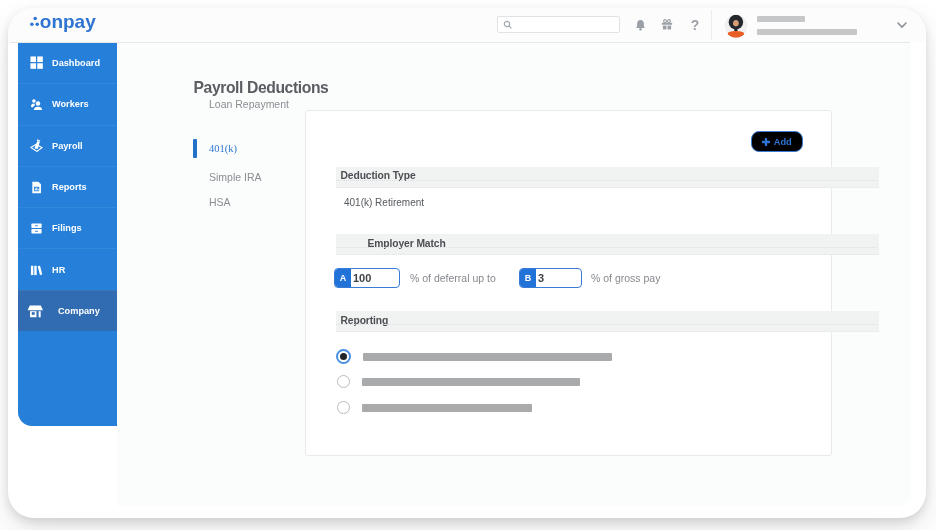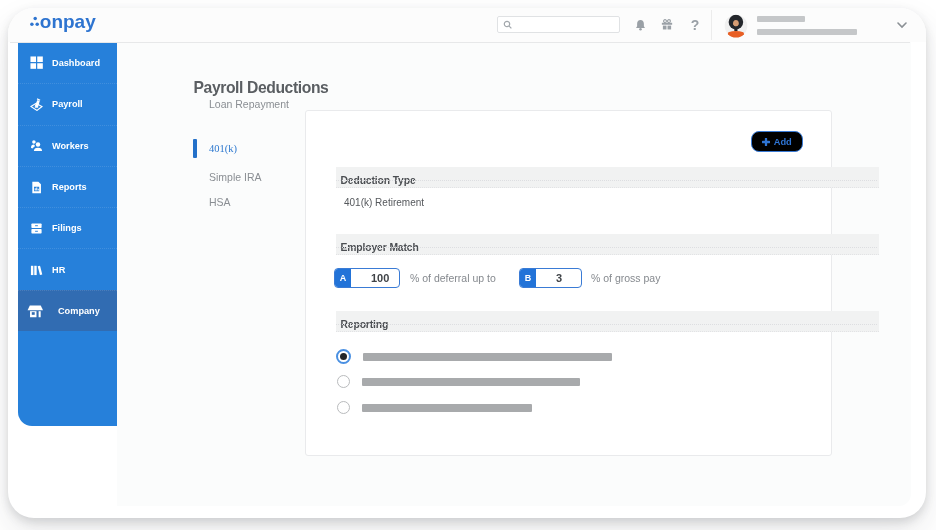--- a/index.html
+++ b/index.html
@@ -31,27 +31,27 @@
   .content { position:absolute; left:109px; top:34px; width:793.5px; height:464px; background:#fbfcfc; border-radius:0 0 12px 0; }
   .pagetitle { position:absolute; left:76.5px; top:36.5px; font-size:15.7px; font-weight:bold; letter-spacing:-0.4px; color:#5a5e62; }
   .submenu { position:absolute; left:92px; top:0; font-size:10.5px; color:#8a8e93; }
   .sub { position:absolute; white-space:nowrap; }
   .sub.sel { color:#2d78cf; }
   .selbar { position:absolute; left:76px; top:88px; width:4px; height:19px; background:#2471c9; border-radius:1px; }
 
   .card { position:absolute; left:188px; top:68px; width:527px; height:346px; background:#ffffff; border:1px solid #e9eaec; border-radius:3px; }
   .addbtn { position:absolute; left:445px; top:20px; width:52px; height:21px; border:1px solid #3a7bd5; border-radius:8px; background:#000000;
             color:#2e74d4; font-size:9.3px; font-weight:bold; display:flex; align-items:center; justify-content:center; }
-  .secbar { position:absolute; left:30px; width:543px; height:21px; background:#f1f2f2; display:flex; align-items:flex-end; border-bottom:1px dotted #e2e3e5; }
+  .secbar { position:absolute; left:30px; width:543px; height:21px; background:#f1f2f2; display:flex; align-items:center; border-bottom:1px dotted #e2e3e5; }
   .secbar::after { content:""; position:absolute; left:0; right:2px; top:13px; border-top:1px dotted #dddee1; }
   .secbar span { font-size:10.3px; font-weight:bold; letter-spacing:-0.1px; color:#4b4e52; margin-left:4.5px; position:relative; top:-1px; }
   .rowtext { position:absolute; left:38px; font-size:10px; color:#55585c; }
   .igroup { position:absolute; height:20px; border:1.4px solid #3a7bd5; border-radius:4px; background:#fff; display:flex; overflow:hidden; }
   .ibadge { width:16px; background:#2273d8; color:#fff; font-size:9px; font-weight:bold; display:flex; align-items:center; justify-content:center; }
-  .ival { flex:1; display:flex; align-items:center; font-size:11px; font-weight:bold; color:#3f4347; padding-left:20px; }
+  .ival { flex:1; display:flex; align-items:center; font-size:11px; font-weight:bold; color:#3f4347; padding-left:2px; }
   .ilabel { position:absolute; font-size:10.5px; color:#85898e; }
   .radio { position:absolute; width:13px; height:13px; border:1.5px solid #b9bbbd; border-radius:50%; background:#fff; }
   .radio.sel { width:15px; height:15px; border:2px solid #4a90e2; }
   .radio.sel::after { content:""; position:absolute; left:2px; top:2px; width:7px; height:7px; background:#222528; border-radius:50%; }
   .gbar { position:absolute; height:8.5px; background:#a8aaac; border-radius:1px; }
 </style>
 </head>
 <body>
 <div class="frame">
 
@@ -117,35 +117,35 @@
         <svg class="sicon" viewBox="0 0 14 14">
           <rect x="0.5" y="0.5" width="6" height="6" fill="#fff"></rect>
           <rect x="7.8" y="0.5" width="6" height="6" fill="#fff"></rect>
           <rect x="0.5" y="7.8" width="6" height="6" fill="#fff"></rect>
           <rect x="7.8" y="7.8" width="6" height="6" fill="#fff"></rect>
         </svg>
         <span class="stext">Dashboard</span>
       </div>
     <div class="sitem">
         <svg class="sicon" viewBox="0 0 14 14">
+          <circle cx="4.2" cy="3.2" r="1.9" fill="#fff"></circle>
+          <path d="M1 9.5 Q1.2 6 4.2 6 L5.5 7.5 L2.5 10.2 Z" fill="#fff"></path>
+          <circle cx="8.6" cy="6" r="2.4" fill="#fff"></circle>
+          <path d="M4.2 13 Q4.2 9.4 8.6 9.4 Q13 9.4 13 13 Z" fill="#fff"></path>
+        </svg>
+        <span class="stext">Workers</span>
+      </div>
+    <div class="sitem">
+        <svg class="sicon" viewBox="0 0 14 14">
           <path d="M1 9.2 L6.5 5.8 L13 9.2 L7.5 13.4 Z" fill="none" stroke="#fff" stroke-width="1.2"></path>
           <path d="M5 8.8 L8 2.2 L10.5 3.2 L8.6 9.8 Z" fill="#fff"></path>
           <path d="M7.6 1 L10.9 2.4" stroke="#fff" stroke-width="1.4"></path>
           <ellipse cx="7" cy="9.6" rx="2" ry="1" fill="#fff"></ellipse>
         </svg>
         <span class="stext">Payroll</span>
-      </div>
-    <div class="sitem">
-        <svg class="sicon" viewBox="0 0 14 14">
-          <circle cx="4.2" cy="3.2" r="1.9" fill="#fff"></circle>
-          <path d="M1 9.5 Q1.2 6 4.2 6 L5.5 7.5 L2.5 10.2 Z" fill="#fff"></path>
-          <circle cx="8.6" cy="6" r="2.4" fill="#fff"></circle>
-          <path d="M4.2 13 Q4.2 9.4 8.6 9.4 Q13 9.4 13 13 Z" fill="#fff"></path>
-        </svg>
-        <span class="stext">Workers</span>
       </div>
     <div class="sitem">
         <svg class="sicon" viewBox="0 0 14 14">
           <path d="M2.5 0.8 L9 0.8 L11.8 3.6 L11.8 13.2 L2.5 13.2 Z" fill="#fff"></path>
           <rect x="4.3" y="6.2" width="5.6" height="4.8" fill="#2680da"></rect>
           <rect x="5.1" y="7.8" width="1.1" height="2.4" fill="#fff"></rect>
           <rect x="6.7" y="7" width="1.1" height="3.2" fill="#fff"></rect>
           <rect x="8.3" y="8.4" width="1.1" height="1.8" fill="#fff"></rect>
         </svg>
         <span class="stext">Reports</span>
@@ -190,21 +190,21 @@
     <div class="card">
       <div class="addbtn"><svg width="8" height="8" viewBox="0 0 8 8" style="margin-right:3.5px;">
             <path d="M4 0.8 L4 7.2 M0.8 4 L7.2 4" stroke="#2e74d4" stroke-width="2.3" stroke-linecap="round"></path>
           </svg>Add</div>
 
       <div class="secbar" style="top:55.5px;">
           <span>Deduction Type</span>
         </div>
       <div class="rowtext" style="top:86px;">401(k) Retirement</div>
 
-      <div class="secbar" style="top:123px;">
+      <div class="secbar" style="top:123px;padding-left:27px;">
           <span>Employer Match</span>
         </div>
 
       <div class="igroup" style="left:28px; top:157px; width:66px;">
         <div class="ibadge">A</div>
           <div class="ival">100</div>
       </div>
       <div class="ilabel" style="left:104px; top:161px;">% of deferral up to</div>
       <div class="igroup" style="left:213px; top:157px; width:63px;">
         <div class="ibadge">B</div>

